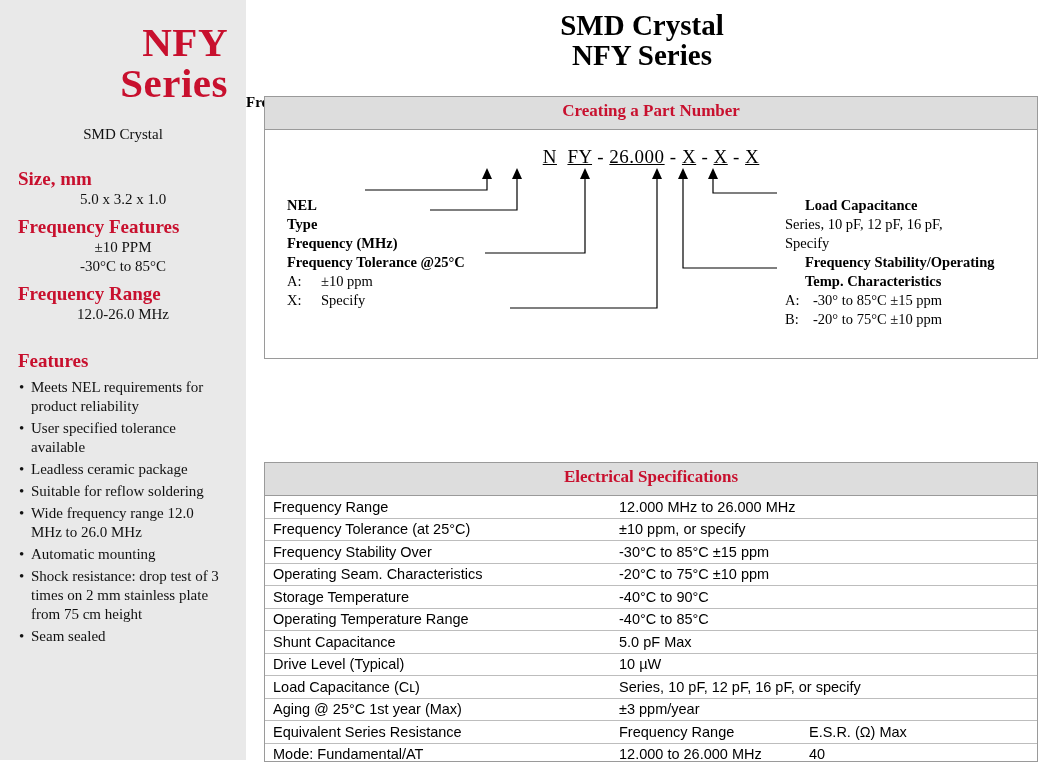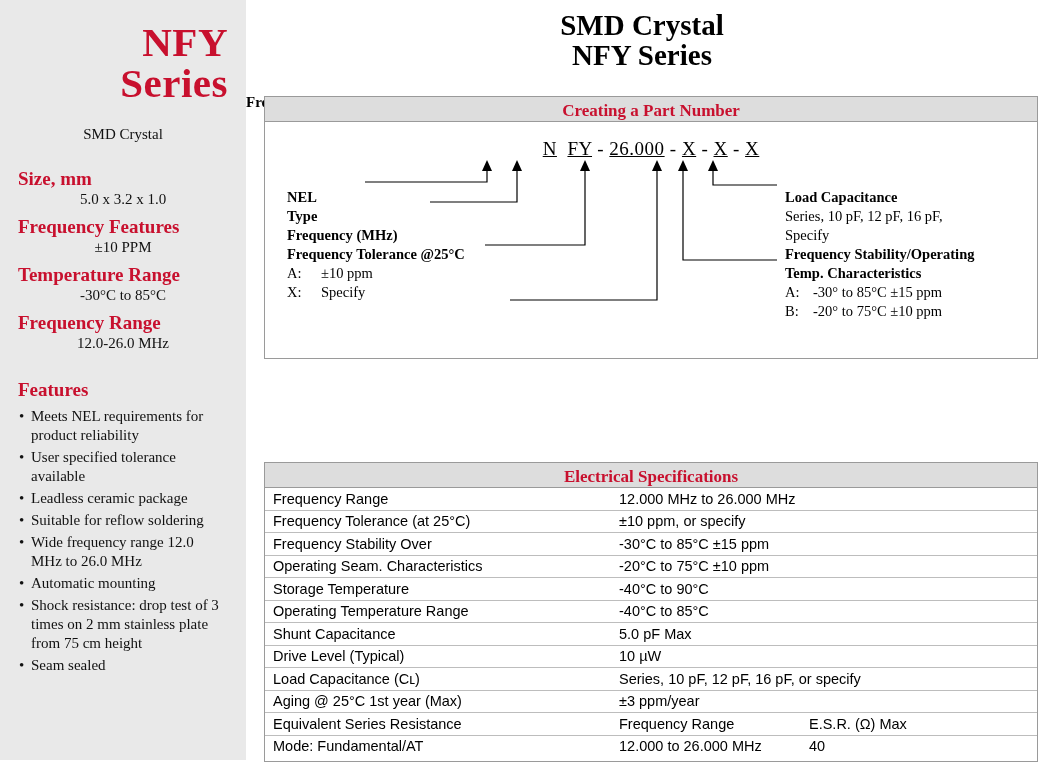--- a/index.html
+++ b/index.html
@@ -131,21 +131,21 @@
   }
   #partnumber-panel { top: 96px; height: 263px; }
   .panel-head {
     background: #dddddd;
     border-bottom: 1px solid #9a9a9a;
     text-align: center;
     font-family: "Liberation Serif", serif;
     font-weight: bold;
     font-size: 17px;
     color: #c8102e;
-    padding: 4px 0 0 0;
+    padding: 4px 0 8px 0;
   }
 
   .pn-code {
     text-align: center;
     font-family: "Liberation Serif", serif;
     font-size: 19px;
     margin-top: 16px;
     letter-spacing: 0.5px;
   }
   .pn-code .u { text-decoration: underline; }
@@ -179,21 +179,21 @@
 
   .pn-right {
     position: absolute;
     left: 520px;
     top: 28px;
     width: 250px;
     font-family: "Liberation Serif", serif;
     font-size: 14.5px;
     line-height: 19px;
   }
-  .pn-right .b { font-weight: bold; }
+  .pn-right .b { font-weight: bold; margin-left: 20px; }
   .pn-right .ind { display: inline-block; width: 28px; }
 
   
   #elec-panel { top: 462px; height: 300px; }
   table.elec {
     border-collapse: collapse;
     width: 100%;
     font-family: "Liberation Sans", sans-serif;
     font-size: 14.5px;
   }
@@ -223,21 +223,20 @@
     </div>
     <div class="brand-sub">SMD Crystal</div>
 
     <div class="spec-block">
       <div class="spec-head">Size, mm</div>
       <div class="spec-val">5.0 x 3.2 x 1.0</div>
 
       <div class="spec-head">Frequency Features</div>
       <div class="spec-val">±10 PPM</div>
 
-      <div class="spec-head">Temperature Range</div>
       <div class="spec-val">-30°C to 85°C</div>
 
       <div class="spec-head">Frequency Range</div>
       <div class="spec-val">12.0-26.0 MHz</div>
     </div>
 
     <div class="features-head">Features</div>
     <div>
       <div class="feature-item">Meets NEL requirements for product reliability</div>
       <div class="feature-item">User specified tolerance available</div>

